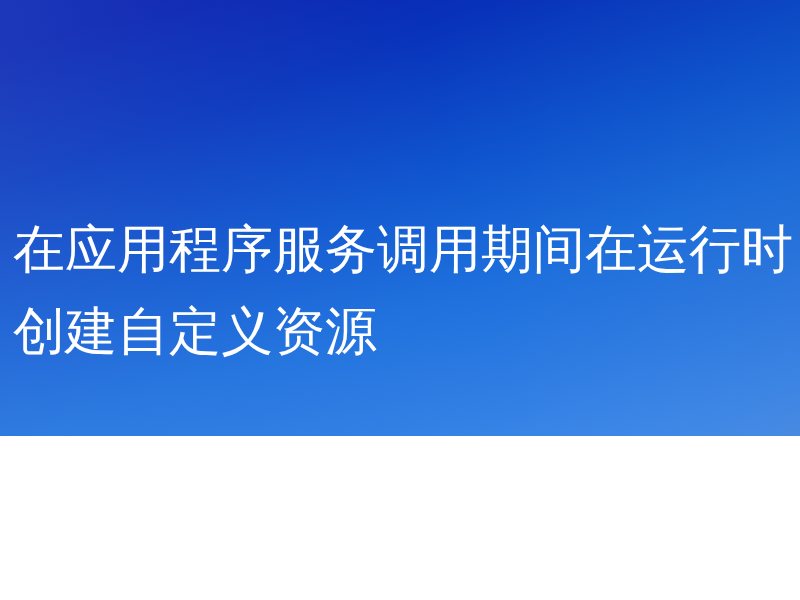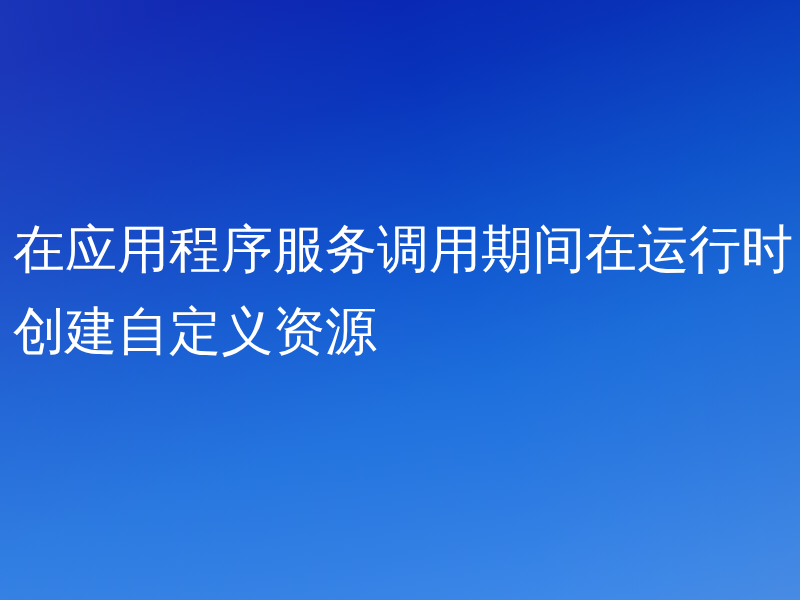--- a/index.html
+++ b/index.html
@@ -11,21 +11,21 @@
   body {
     width: 800px;
     height: 600px;
     overflow: hidden;
     font-family: "DejaVu Sans", "Liberation Sans", sans-serif;
   }
 
   #banner {
     position: relative;
     width: 800px;
-    height: 600px;
+    height: 436px;
     box-sizing: border-box;
     overflow: hidden;
     
     background-image:
       linear-gradient(160deg,
         #0a1fae 0%,
         #0a1fae 8%,
         #0833bb 26%,
         #0f55cf 46%,
         #1d6fdd 63%,

